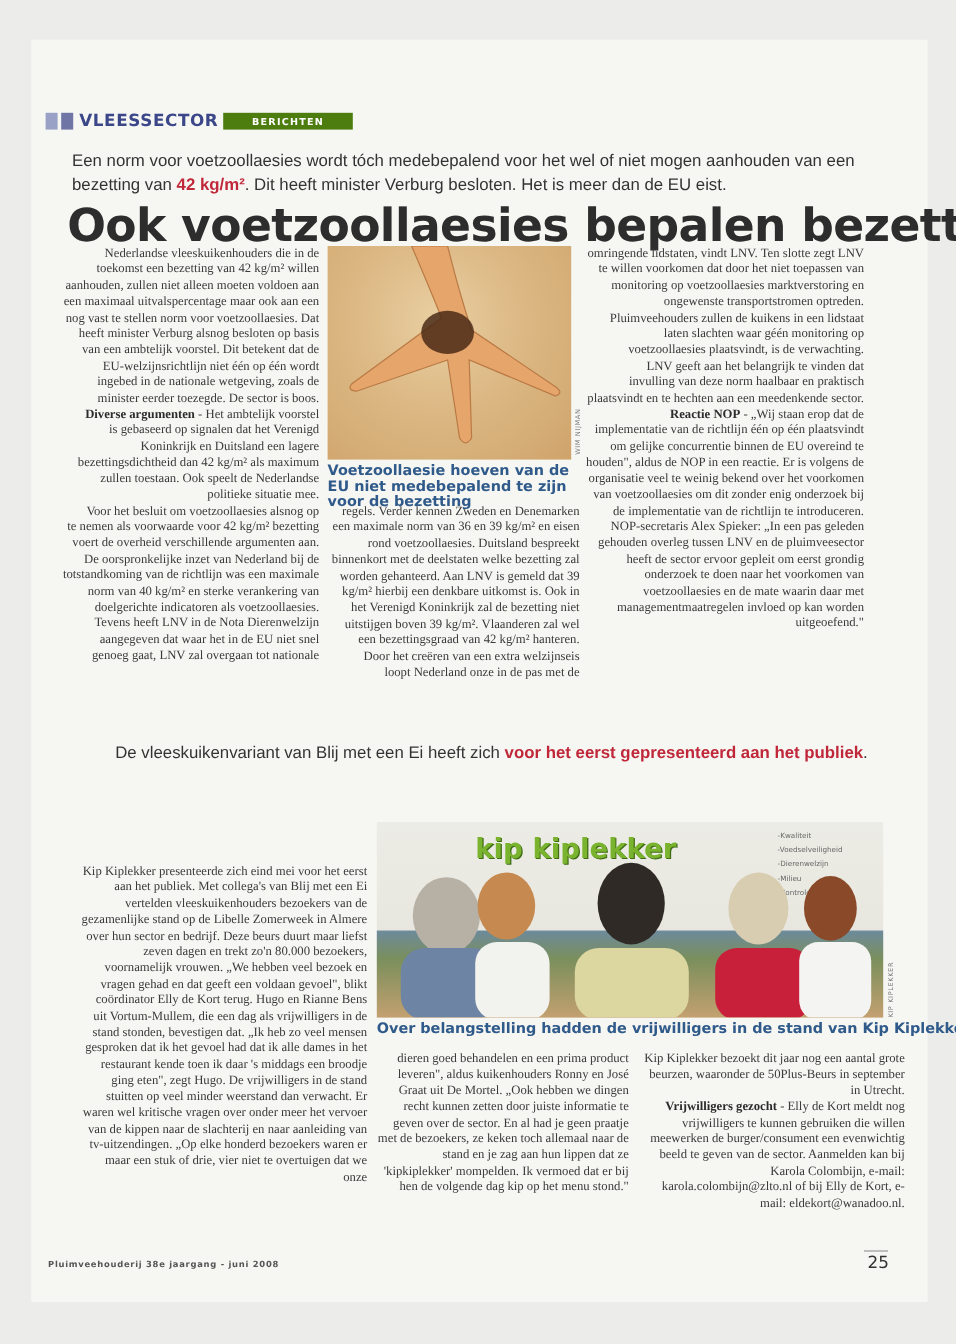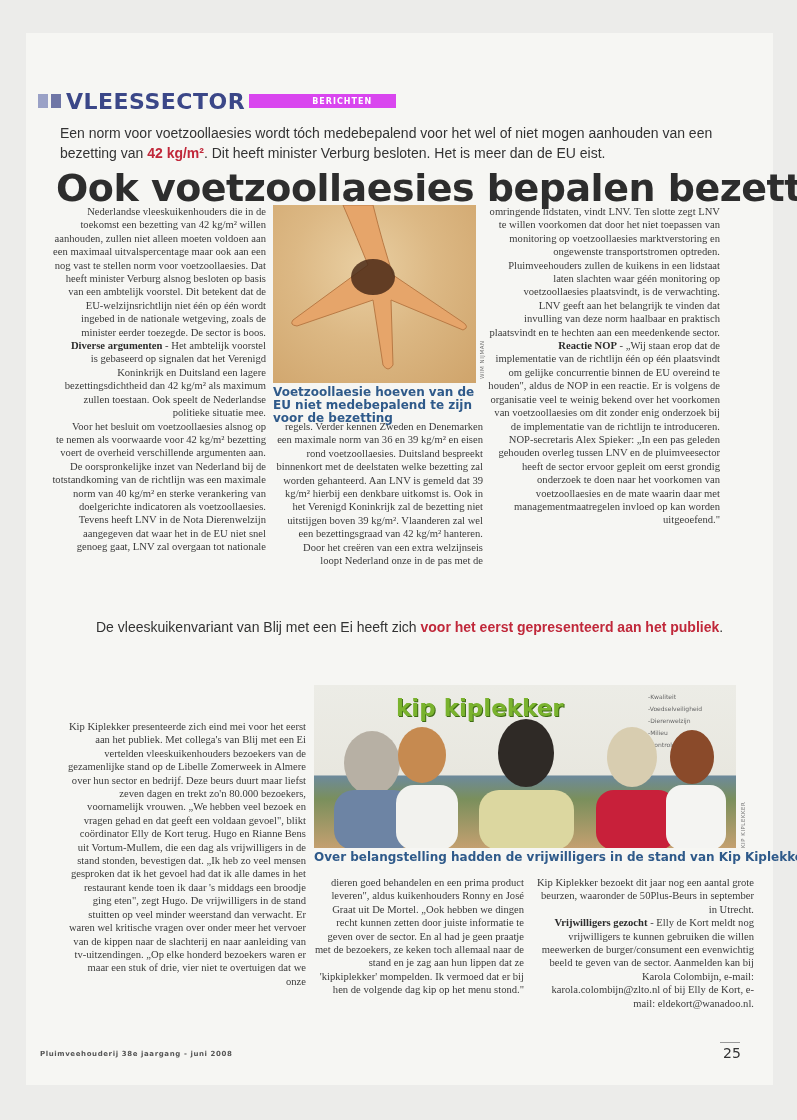--- a/index.html
+++ b/index.html
@@ -2,22 +2,22 @@
 <html><head>
 <meta charset="utf-8">
 <style>
   html, body { margin:0; padding:0; }
   body { width:797px; height:1120px; background:#ececea; position:relative; overflow:hidden; font-family:"DejaVu Serif", serif; }
   .page { position:absolute; left:26px; top:33px; width:747px; height:1052px; background:#f6f6f3; }
   .abs { position:absolute; }
   .sect { left:12px; top:58px; height:20px; display:flex; align-items:center; }
   .sq { width:10px; height:14px; margin-right:3px; }
   .sq1 { background:#9aa1c6; } .sq2 { background:#6f76a6; }
-  .secttitle { font-family:"DejaVu Sans", sans-serif; font-weight:bold; font-size:22px; color:#3b4788; letter-spacing:0.5px; margin-left:2px; }
-  .sectbar { margin-left:4px; width:108px; height:14px; background:#d946ef; color:#fff; font-family:"DejaVu Sans", sans-serif; font-size:8px; font-weight:bold; letter-spacing:1px; display:flex; align-items:center; justify-content:center;padding-left:39px; }
+  .secttitle { font-family:"DejaVu Sans", sans-serif; font-weight:bold; font-size:14px; color:#3b4788; letter-spacing:0.5px; margin-left:2px; }
+  .sectbar { margin-left:4px; width:108px; height:14px; background:#4d7c0f; color:#fff; font-family:"DejaVu Sans", sans-serif; font-size:8px; font-weight:bold; letter-spacing:1px; display:flex; align-items:center; justify-content:center; }
   .lead { font-family:"Liberation Sans", sans-serif; font-size:14px; color:#333; line-height:20px; }
   .lead .hl { color:#c0283a; font-weight:bold; }
   .headline { font-family:"DejaVu Sans", sans-serif; font-weight:bold; color:#2d2d2d; letter-spacing:-0.5px; }
   .col { font-family:"Liberation Serif", serif; font-size:10.6px; line-height:13.4px; color:#3a3a3a; text-align:right; }
   .col p { margin:0; }
   .col p.ind { text-indent:12px; }
   .col b { color:#2c2c2c; }
   .caption { font-family:"DejaVu Sans", sans-serif; font-size:12px; font-weight:bold; color:#2f5a8a; line-height:13px; }
   .credit { font-family:"DejaVu Sans", sans-serif; font-size:5.5px; color:#777; transform:rotate(-90deg); transform-origin:left top; white-space:nowrap; letter-spacing:0.5px; }
   .photo1 { background: radial-gradient(ellipse at 45% 35%, #e9cfa2 0%, #dcb884 45%, #cfa46b 100%); overflow:hidden; }

